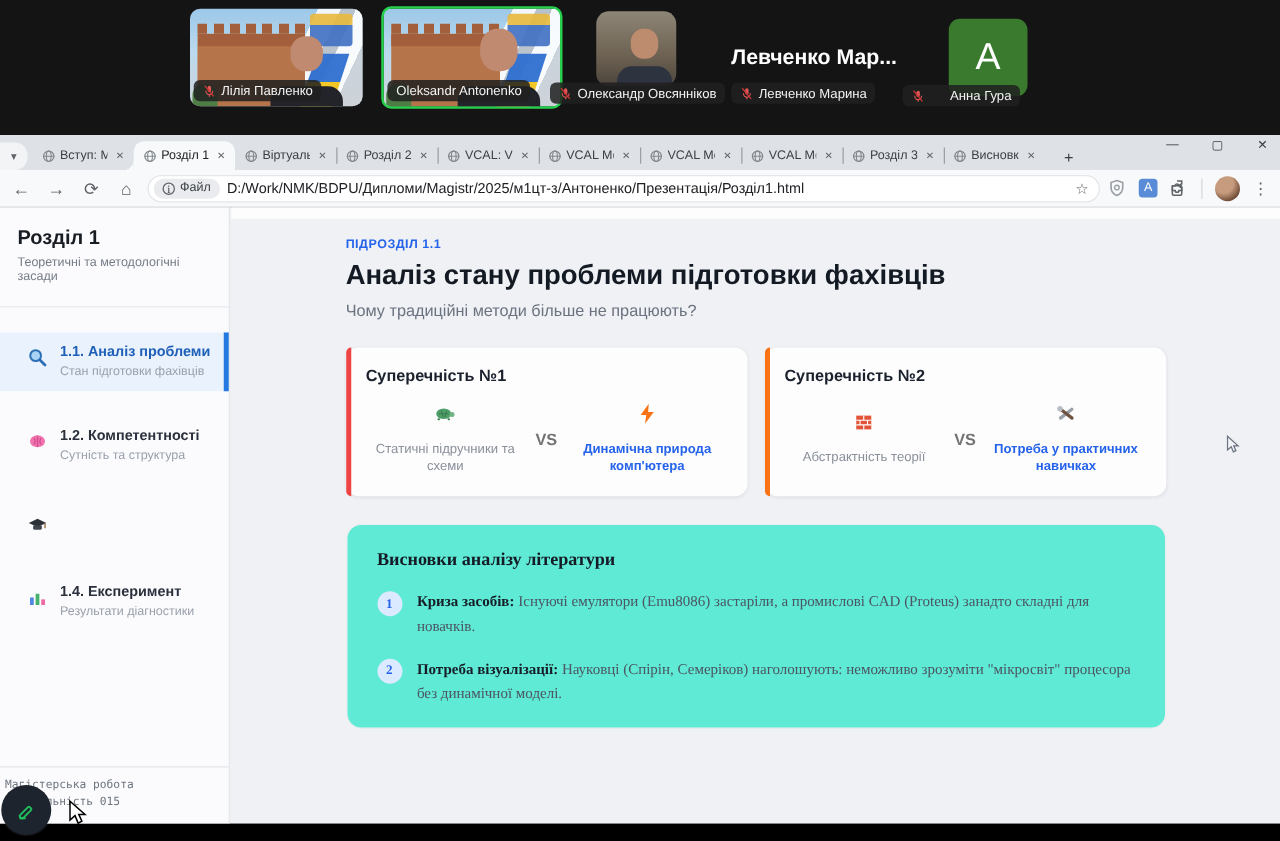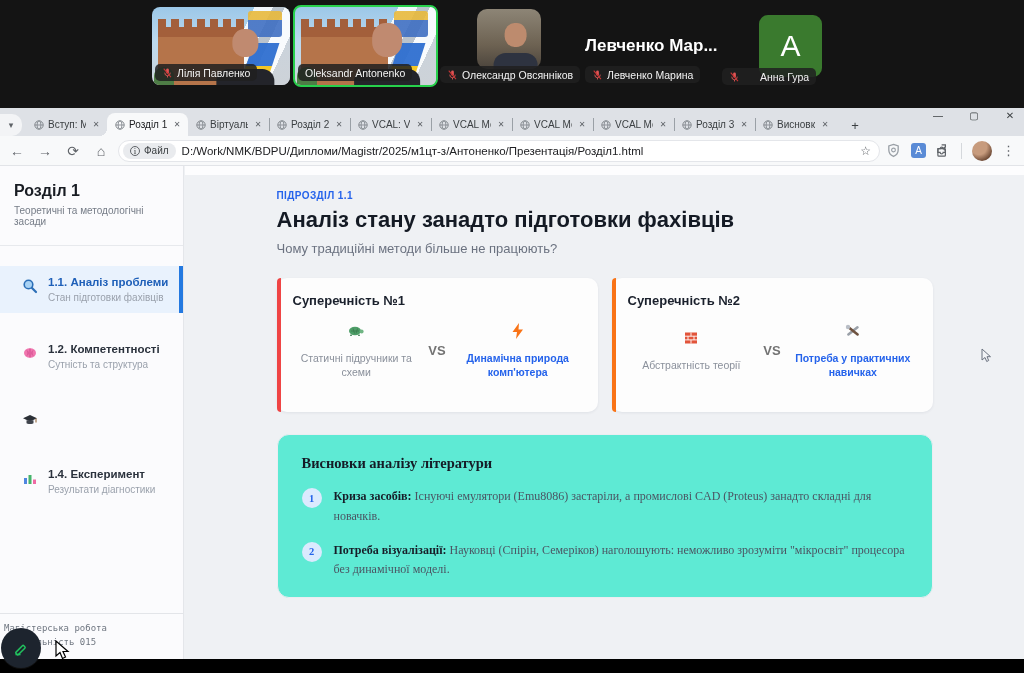--- a/index.html
+++ b/index.html
@@ -88,21 +88,21 @@
   .sb-footer div { font-family:"DejaVu Sans Mono", monospace; font-size:9px; color:#6f7680; line-height:1.5; }
 
   .main { position:absolute; left:185px; top:0; width:839px; height:493px; }
   .main:before { content:""; position:absolute; left:0; top:0; width:100%; height:9px; background:#fdfdfe; }
   .content { position:relative; width:656px; margin:0 auto; padding-top:24px; }
   .kicker { font-size:10px; font-weight:800; letter-spacing:.4px; color:#2563eb; }
   .h-title { margin-top:6px; font-size:22px; font-weight:800; color:#141a24; }
   .h-sub { margin-top:8px; font-size:13px; color:#6b7280; }
 
   .cards { display:flex; gap:14px; margin-top:22px; }
-  .vcard { flex:1; background:#fdfdfd; border-radius:10px; padding:15px 16px 33px; box-shadow:0 1px 3px rgba(20,30,50,.07); position:relative; }
+  .vcard { flex:1; background:#fdfdfd; border-radius:10px; padding:15px 16px 17px; box-shadow:0 1px 3px rgba(20,30,50,.07); position:relative; }
   .vcard:before { content:""; position:absolute; left:0; top:0; width:4px; height:100%; border-radius:4px 0 0 4px; }
   .vcard.red:before { background:#ef4444; }
   .vcard.orange:before { background:#f97316; }
   .vcard .c-title { font-size:13px; font-weight:800; color:#1a202c; }
   .vs-row { display:flex; align-items:center; margin-top:14px; }
   .vs-col { flex:1; text-align:center; }
   .vs-col .ic { width:18px; height:18px; display:inline-block; }
   .vs-col .txt { margin-top:7px; font-size:10.5px; line-height:1.35; color:#8a909b; }
   .vs-col.accent .txt { color:#2563eb; font-weight:700; }
   .vs-mid { width:34px; text-align:center; font-size:13px; font-weight:700; color:#737373; }
@@ -145,21 +145,21 @@
         <svg class="mic-off" viewBox="0 0 16 16">
             <rect x="6" y="1.5" width="4" height="7.5" rx="2" fill="#e05555"></rect>
             <path d="M4 7.5a4 4.5 0 0 0 8 0" stroke="#e05555" stroke-width="1.3" fill="none"></path>
             <line x1="8" y1="12" x2="8" y2="14.5" stroke="#e05555" stroke-width="1.3"></line>
             <line x1="2.5" y1="1.5" x2="13" y2="14" stroke="#c93434" stroke-width="1.6"></line>
           </svg>
         <span>Лілія Павленко</span>
       </div>
     </div>
 
-    <div class="tile video-bg speaking" style="left:293px;top:5px;width:145px;height:82px;">
+    <div class="tile video-bg speaking" style="left:305px;top:5px;width:145px;height:82px;">
       <div class="stripes"></div>
       <div class="flag"></div>
       <div class="building"></div>
       <div class="bush"></div>
       <div class="logo"></div>
       <div class="person" style="transform:translateX(-18%);width:66px;">
           <div class="head" style="width:30px;height:34px;top:-22px;"></div>
           <div class="body"></div>
         </div>
       <div class="name-chip" style="left:3px;bottom:4px;">
@@ -403,21 +403,21 @@
 
       <div class="sb-footer">
         <div>Магістерська робота</div>
         <div>Спеціальність 015</div>
       </div>
     </div>
 
     <div class="main">
       <div class="content">
         <div class="kicker">ПІДРОЗДІЛ 1.1</div>
-        <div class="h-title">Аналіз стану занадто підготовки фахівців</div>
+        <div class="h-title">Аналіз стану проблеми підготовки фахівців</div>
         <div class="h-sub">Чому традиційні методи більше не працюють?</div>
 
         <div class="cards">
           <div class="vcard red">
             <div class="c-title">Суперечність №1</div>
             <div class="vs-row">
               <div class="vs-col">
                 <svg class="ic" viewBox="0 0 18 18">
                     <ellipse cx="8" cy="9" rx="6" ry="4.2" fill="#4e9e68"></ellipse>
                     <path d="M4 9h8M6 6.5l1.5 5M10.5 6.5 9 11.5" stroke="#3c7d51" stroke-width=".9" fill="none"></path>

